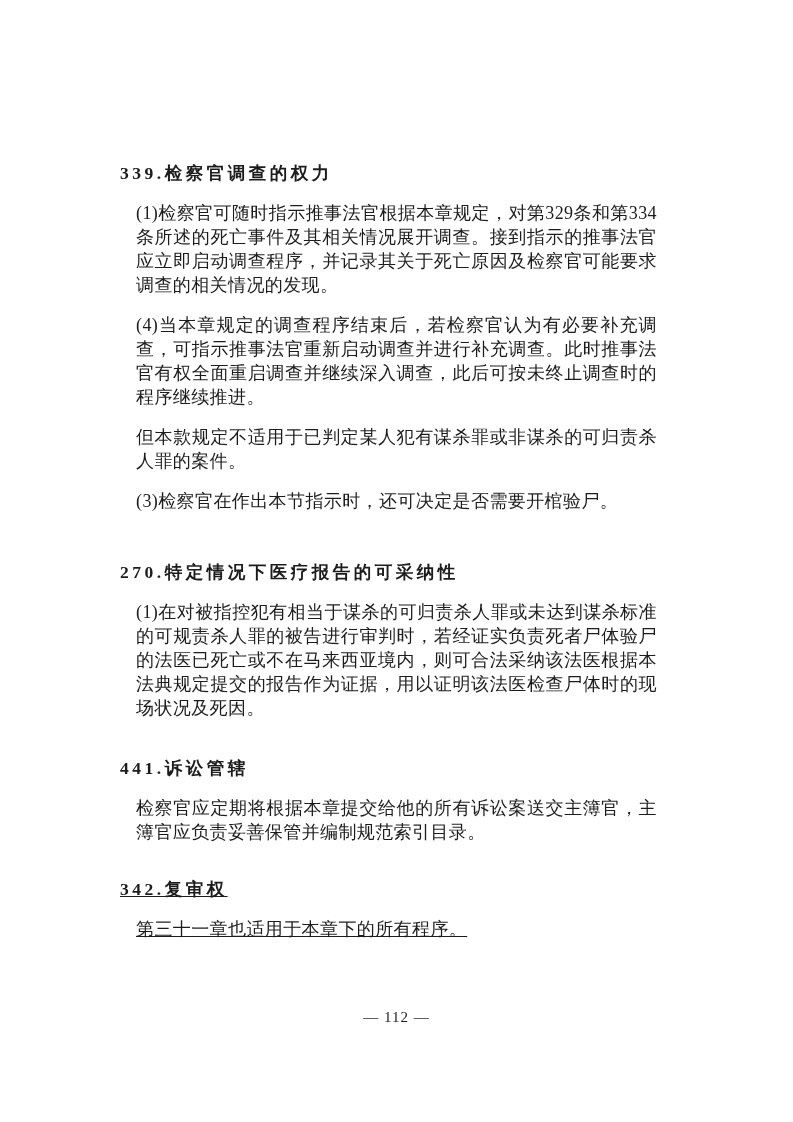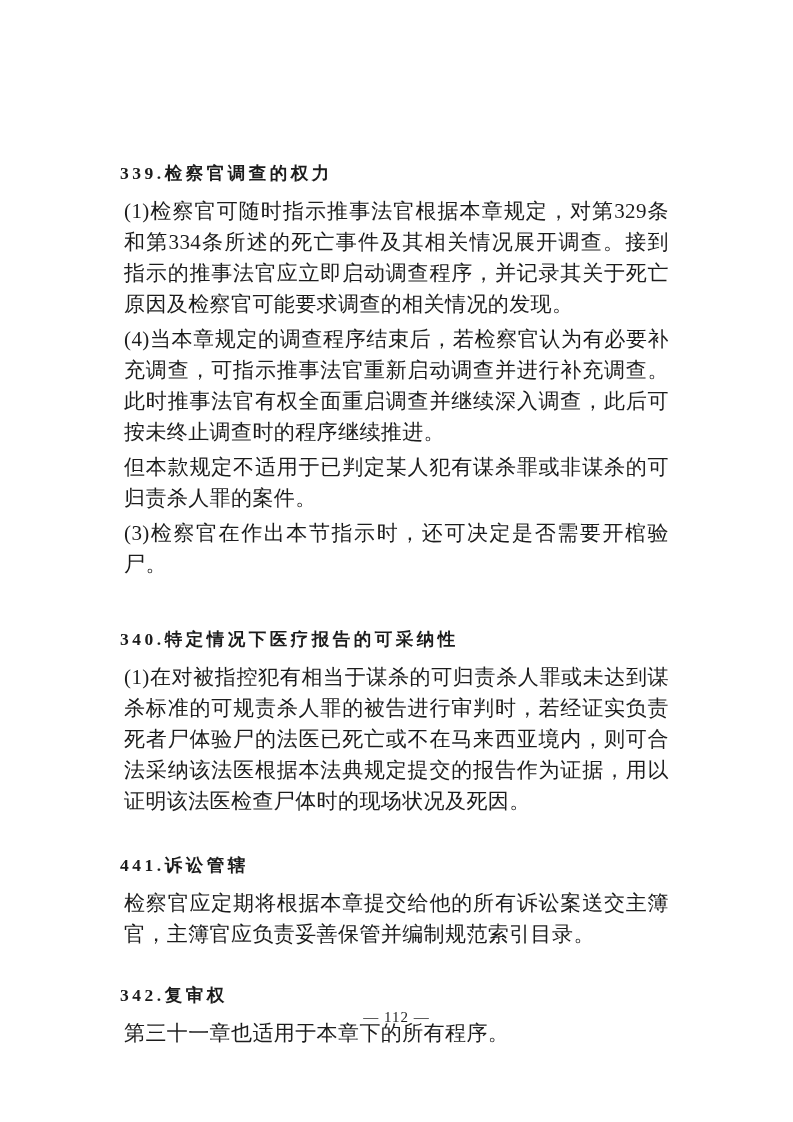--- a/index.html
+++ b/index.html
@@ -25,30 +25,30 @@
   .doc-section { margin: 0; }
   .section-heading {
     font-size: 17.5px;
     font-weight: bold;
     letter-spacing: 3.5px;
     line-height: 24px;
     margin: 0 0 11px 0;
     white-space: nowrap;
   }
   .body-para {
-    font-size: 21px;
+    font-size: 18px;
     letter-spacing: 0.4px;
-    line-height: 31px;
-    margin: 4px;
+    line-height: 24px;
+    margin: 16px;
     text-align: justify;
     text-justify: inter-character;
   }
   .gap-340 { margin-top: 47px; }
   .gap-341 { margin-top: 36px; }
-  .gap-342 { margin-top: 33px; }
+  .gap-342 { margin-top: 33px; text-decoration: underline; }
   .page-footer {
     position: absolute;
     left: 0;
     top: 1008px;
     width: 793px;
     text-align: center;
   }
   .page-number {
     font-size: 15px;
     letter-spacing: 1px;
@@ -63,21 +63,21 @@
 
     <section class="doc-section">
       <h2 class="section-heading">339.检察官调查的权力</h2>
       <p class="body-para">(1)检察官可随时指示推事法官根据本章规定，对第329条和第334条所述的死亡事件及其相关情况展开调查。接到指示的推事法官应立即启动调查程序，并记录其关于死亡原因及检察官可能要求调查的相关情况的发现。</p>
       <p class="body-para">(4)当本章规定的调查程序结束后，若检察官认为有必要补充调查，可指示推事法官重新启动调查并进行补充调查。此时推事法官有权全面重启调查并继续深入调查，此后可按未终止调查时的程序继续推进。</p>
       <p class="body-para">但本款规定不适用于已判定某人犯有谋杀罪或非谋杀的可归责杀人罪的案件。</p>
       <p class="body-para">(3)检察官在作出本节指示时，还可决定是否需要开棺验尸。</p>
     </section>
 
     <section class="doc-section gap-340">
-      <h2 class="section-heading">340.特定情况下医疗报告的可采纳性</h2>
+      <h2 class="section-heading">270.特定情况下医疗报告的可采纳性</h2>
       <p class="body-para">(1)在对被指控犯有相当于谋杀的可归责杀人罪或未达到谋杀标准的可规责杀人罪的被告进行审判时，若经证实负责死者尸体验尸的法医已死亡或不在马来西亚境内，则可合法采纳该法医根据本法典规定提交的报告作为证据，用以证明该法医检查尸体时的现场状况及死因。</p>
     </section>
 
     <section class="doc-section gap-341">
       <h2 class="section-heading">441.诉讼管辖</h2>
       <p class="body-para">检察官应定期将根据本章提交给他的所有诉讼案送交主簿官，主簿官应负责妥善保管并编制规范索引目录。</p>
     </section>
 
     <section class="doc-section gap-342">
       <h2 class="section-heading">342.复审权</h2>

